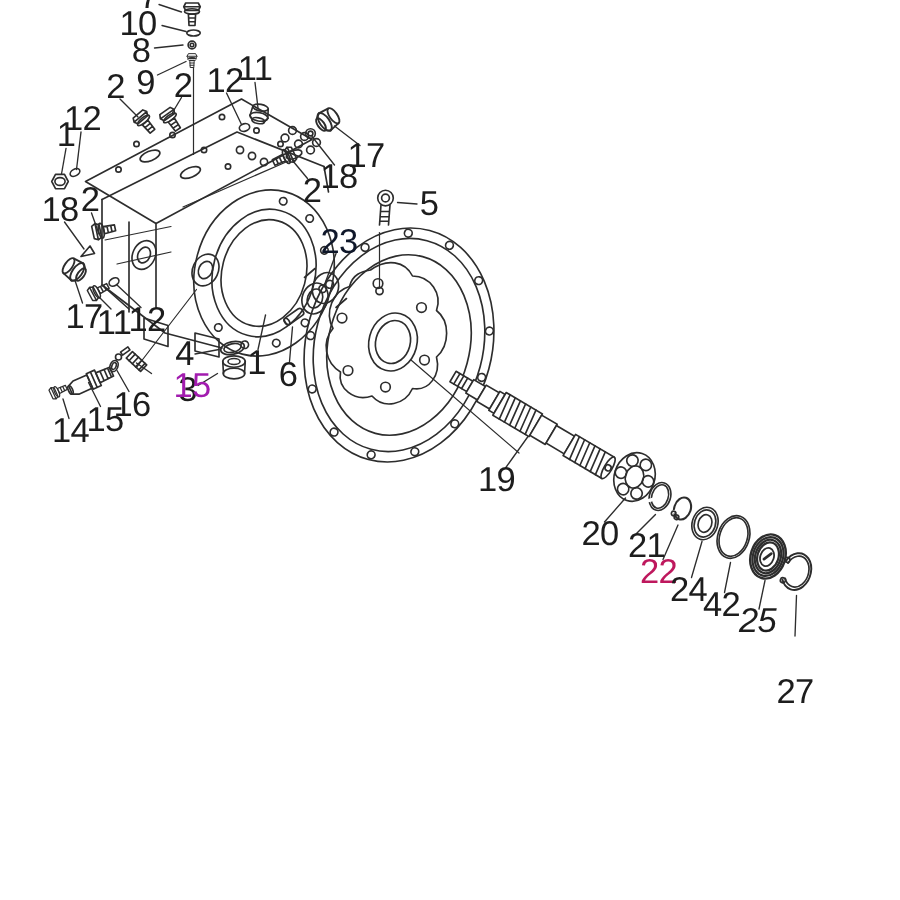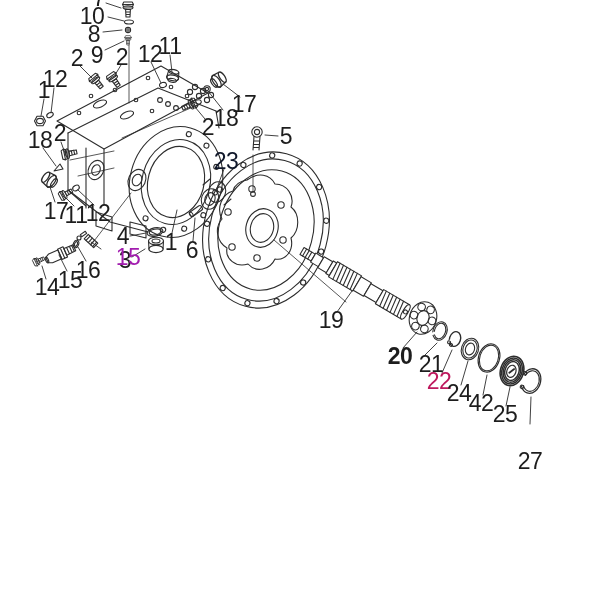--- a/index.html
+++ b/index.html
@@ -382,22 +382,22 @@
       <span class="lbl" style="left: 98px; top: 213px; color: rgb(29, 29, 29);">12</span>
       <span class="lbl" style="left: 123px; top: 236px; color: rgb(29, 29, 29);">4</span>
       <span class="lbl" style="left: 171px; top: 242px; color: rgb(29, 29, 29);">1</span>
       <span class="lbl" style="left: 125px; top: 260px; color: rgb(29, 29, 29);">3</span>
       <span class="lbl" style="left: 192px; top: 250px; color: rgb(29, 29, 29);">6</span>
       <span class="lbl" style="left: 104px; top: 257px; color: #a21caf; margin-left: 24px;">15</span>
       <span class="lbl" style="left: 88px; top: 270px; color: rgb(29, 29, 29);">16</span>
       <span class="lbl" style="left: 70px; top: 280px; color: rgb(29, 29, 29);">15</span>
       <span class="lbl" style="left: 47px; top: 287px; color: rgb(29, 29, 29);">14</span>
       <span class="lbl" style="left: 331px; top: 320px; color: rgb(29, 29, 29);">19</span>
-      <span class="lbl" style="left: 400px; top: 356px; color: rgb(29, 29, 29); font-weight: bold;">20</span>
+      <span class="lbl" style="left: 400px; top: 356px; color: rgb(29, 29, 29);">20</span>
       <span class="lbl" style="left: 431px; top: 364px; color: rgb(29, 29, 29);">21</span>
       <span class="lbl" style="left: 439px; top: 381px; color: #be185d;">22</span>
       <span class="lbl" style="left: 459px; top: 393px; color: rgb(29, 29, 29);">24</span>
       <span class="lbl" style="left: 481px; top: 403px; color: rgb(29, 29, 29);">42</span>
-      <span class="lbl" style="left: 505px; top: 414px; color: rgb(29, 29, 29);">25</span>
+      <span class="lbl" style="left: 505px; top: 414px; color: rgb(29, 29, 29); font-style: italic;">25</span>
       <span class="lbl" style="left: 530px; top: 432px; color: rgb(29, 29, 29); margin-top: 29px;">27</span>
     </div>
 
 </div>
 
 </body></html>

